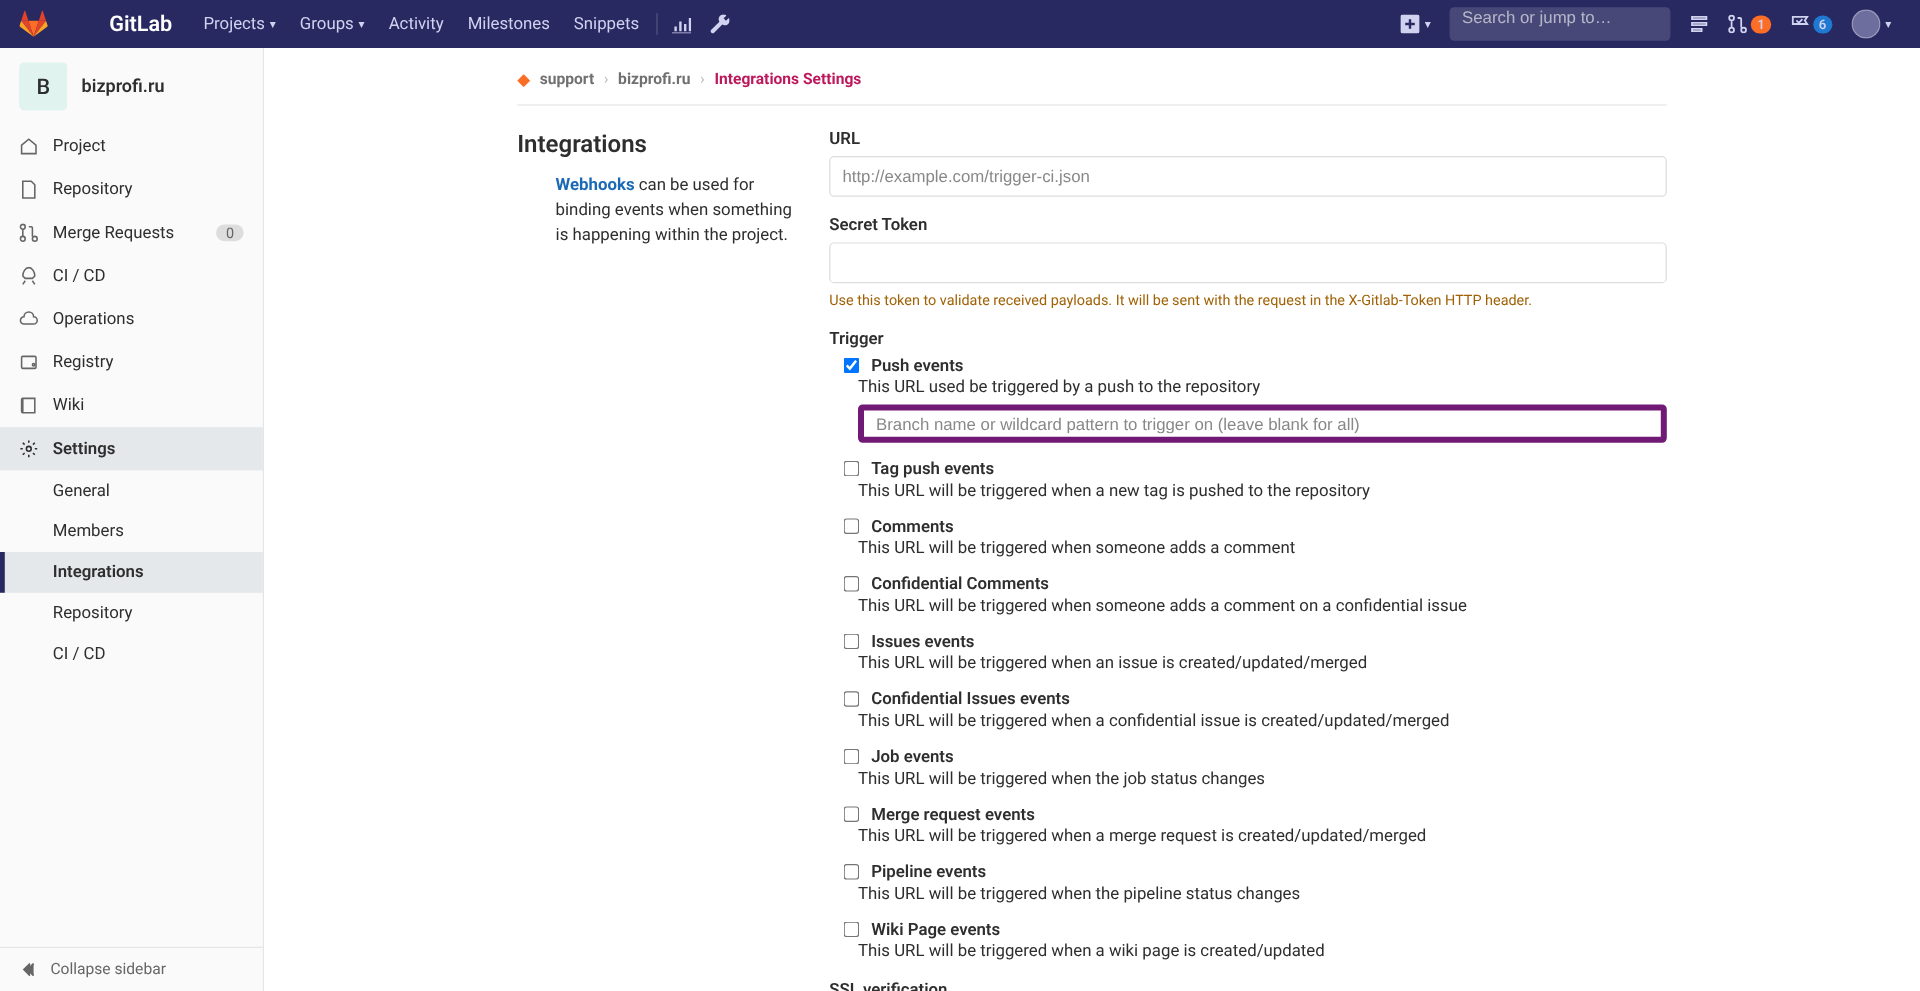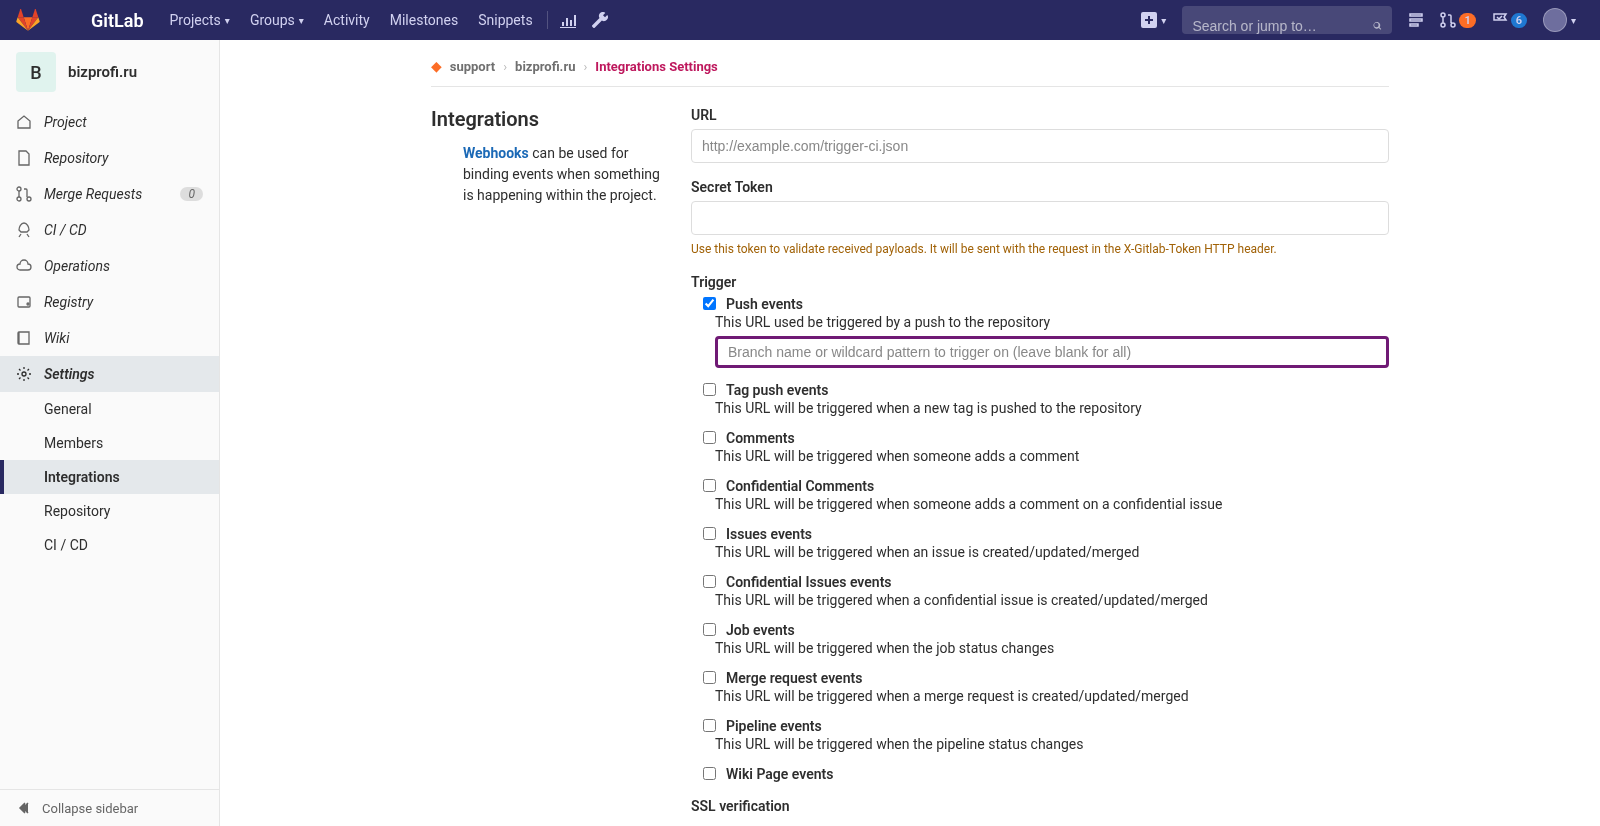--- a/index.html
+++ b/index.html
@@ -9,37 +9,37 @@
 
 .top-bar { background: #292961; height: 40px; display: flex; align-items: center; padding: 0 16px; color: #fff; }
 .logo { display: flex; align-items: center; margin-right: 8px; }
 .logo svg { height: 24px; width: 24px; }
 .brand { font-weight: 600; margin-right: 16px; font-size: 18px; margin-left: 43px; }
 .nav-item { color: #d1d1f0; padding: 0 10px; cursor: pointer; display: flex; align-items: center; gap: 4px; font-size: 14px; height: 40px; }
 .nav-sep { width: 1px; height: 18px; background: rgba(255,255,255,0.2); margin: 0 4px; }
 .chevron-down { font-size: 10px; }
 .spacer { flex: 1; }
 .top-icon { padding: 0 8px; cursor: pointer; color: #d1d1f0; display: flex; align-items: center; height: 40px; }
-.search-box { background: rgba(255,255,255,0.15); border-radius: 4px; height: 28px; width: 210px; display: flex; align-items: flex-end; padding: 0 10px; margin: 0 8px; }
+.search-box { background: rgba(255,255,255,0.15); border-radius: 4px; height: 28px; width: 184px; display: flex; align-items: flex-start; padding: 0 10px; margin: 0 8px; }
 .search-input { background: transparent; border: none; outline: none; color: #fff; font-size: 14px; flex: 1; }
 .search-input::placeholder { color: rgba(255,255,255,0.6); }
 .badge-count { background: #1f78d1; border-radius: 9px; padding: 1px 5px; font-size: 11px; margin-left: 3px; font-weight: 600; }
 .badge-orange { background: #fc6d26; }
 .avatar-sm { width: 24px; height: 24px; border-radius: 50%; background: #6e6e9e; border: 1px solid rgba(255,255,255,0.3); }
 
 
 .layout { display: flex; height: calc(100vh - 40px); }
 
 
 .sidebar { width: 220px; background: #fafafa; border-right: 1px solid #e5e5e5; display: flex; flex-direction: column; position: relative; }
 .project-header { display: flex; align-items: center; padding: 12px 16px; gap: 12px; }
 .project-avatar { width: 40px; height: 40px; border-radius: 4px; background: #e0f3ee; color: #2e2e2e; display: flex; align-items: center; justify-content: center; font-size: 18px; font-weight: 500; }
 .project-name { font-weight: 600; font-size: 15px; }
 .nav-list { list-style: none; }
-.nav-list li { display: flex; align-items: center; padding: 10px 16px; gap: 12px; cursor: pointer; color: #2e2e2e; font-style: italic; }
+.nav-list li { display: flex; align-items: center; padding: 10px 16px; gap: 12px; cursor: pointer; color: #2e2e2e; }
 .nav-list li.active { background: #e4e8eb; font-weight: 600; }
 .nav-list .nav-icon { width: 16px; height: 16px; color: #666; flex-shrink: 0; }
 .nav-list li.active .nav-icon { color: #2e2e2e; }
 .sub-list { list-style: none; }
 .sub-list li { padding: 9px 16px 9px 44px; cursor: pointer; color: #2e2e2e; }
 .sub-list li.active { font-weight: 600; background: #e4e8eb; box-shadow: inset 4px 0 0 #292961; }
 .mr-count { margin-left: auto; background: #ddd; border-radius: 10px; padding: 0 8px; font-size: 12px; color: #666; }
 .collapse-bar { border-top: 1px solid #e5e5e5; padding: 10px 16px; display: flex; align-items: center; gap: 10px; cursor: pointer; color: #666; font-size: 13px; margin-top: auto; }
 
 
@@ -62,21 +62,21 @@
 .form-label { font-weight: 600; display: block; margin-bottom: 6px; color: #2e2e2e; }
 .form-input { width: 100%; height: 34px; border: 1px solid #ddd; border-radius: 4px; padding: 0 10px; font-size: 14px; color: #2e2e2e; }
 .form-input::placeholder { color: #888; }
 .help { font-size: 12px; color: #a16207; margin-top: 6px; line-height: 1.4; }
 
 .trigger-item { margin-bottom: 14px; }
 .trigger-head { display: flex; align-items: center; gap: 10px; padding-left: 12px; }
 .trigger-head input[type=checkbox] { width: 13px; height: 13px; cursor: pointer; }
 .trigger-label { font-weight: 600; }
 .trigger-desc { margin-left: 24px; color: #2e2e2e; margin-top: 2px; }
-.trigger-input { margin-left: 24px; margin-top: 6px; width: calc(100% - 24px); height: 32px; border: 3px solid #701a75; border-radius: 4px; padding: 0 10px; font-size: 14px; }
+.trigger-input { margin-left: 24px; margin-top: 6px; width: calc(100% - 24px); height: 32px; border: 5px solid #701a75; border-radius: 4px; padding: 0 10px; font-size: 14px; }
 .trigger-input::placeholder { color: #888; }
 
 .icon-svg { width: 16px; height: 16px; fill: currentColor; }
 </style>
 </head>
 <body>
 
 <div class="top-bar">
   <span class="logo">
     <svg viewBox="0 0 36 36">
@@ -315,20 +315,21 @@
                     <input type="checkbox" style="">
                     <span class="trigger-label">Pipeline events</span>
                   </div>
                   <div class="trigger-desc">This URL will be triggered when the pipeline status changes</div>
                 </div>
                 <div class="trigger-item">
                   <div class="trigger-head">
                     <input type="checkbox" style="">
                     <span class="trigger-label">Wiki Page events</span>
                   </div>
+                  <div class="trigger-desc">This URL will be triggered when a wiki page is created/updated</div>
                 </div>
               </div>
           </div>
           <div class="form-group">
             <label class="form-label">SSL verification</label>
           </div>
         </div>
       </div>
     </div>
   </div>

